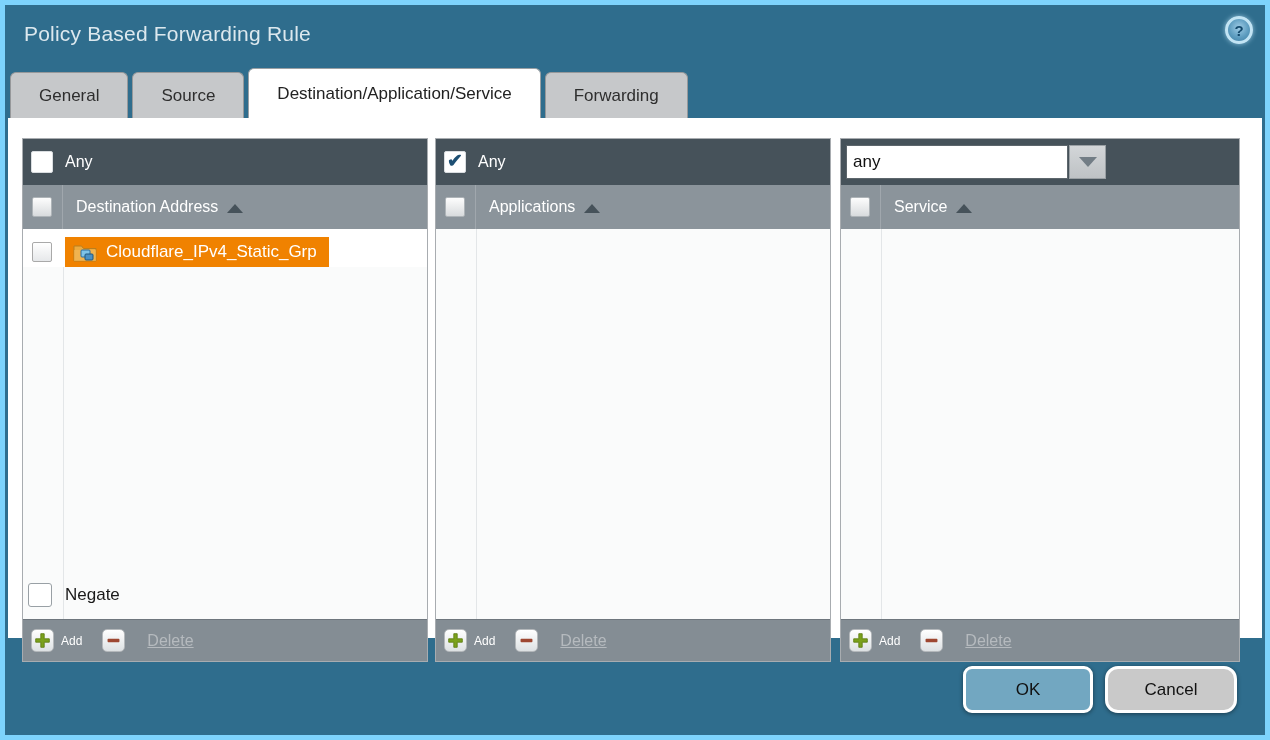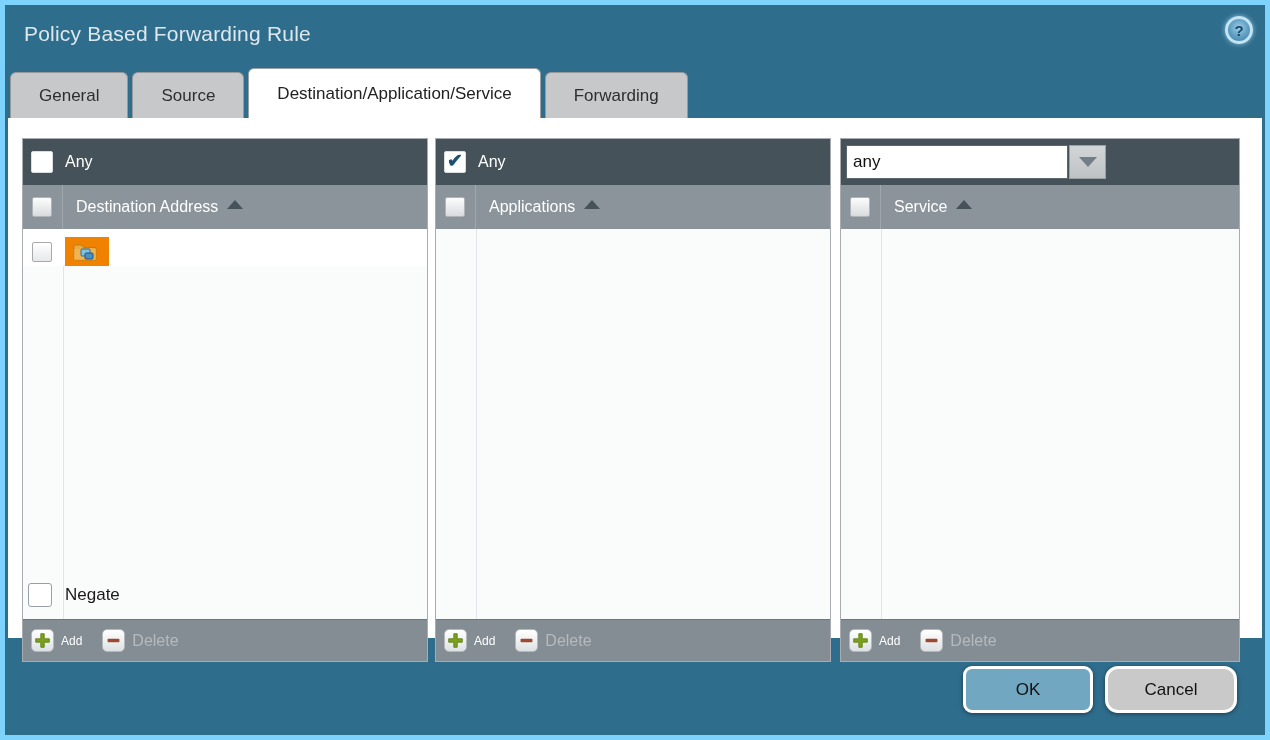--- a/index.html
+++ b/index.html
@@ -99,21 +99,21 @@
     display:flex; align-items:center;
   }
   .cb-dis {
     width:20px; height:20px; margin-left:9px; flex:0 0 auto;
     background:linear-gradient(#fdfdfd,#d8dbdd);
     border:1px solid #aeb4b8; border-radius:2px; cursor:pointer;
   }
   .sub-div { width:1px; align-self:stretch; background:#a0a7ad; margin-left:10px; }
   .sub-label {
     color:#ffffff; font-size:16px; margin-left:13px; cursor:pointer;
-    display:flex; align-items:flex-start;
+    display:flex; align-items:center;
   }
   .tri-up {
     width:0; height:0; margin-left:9px; margin-top:2px;
     border-left:8px solid transparent; border-right:8px solid transparent;
     border-bottom:9px solid #46525a;
   }
   
   .col-list { flex:1 1 auto; position:relative; background:#fafbfb; overflow:hidden; }
   .list-div { position:absolute; left:40px; top:0; bottom:0; width:1px; background:#e3e6e8; }
   .list-row {
@@ -141,21 +141,21 @@
   .icon-btn {
     width:23px; height:23px; border-radius:5px;
     background:linear-gradient(#ffffff,#dde1e3);
     border:1px solid #b4b8bb;
     display:flex; align-items:center; justify-content:center;
     cursor:pointer; flex:0 0 auto;
   }
   .footer-btn { display:flex; align-items:center; cursor:pointer; }
   .add-label { color:#ffffff; font-size:12px; margin-left:7px; }
   .del-btn { margin-left:20px; }
-  .del-label { color:#b5babe; font-size:16px; margin-left:7px; }
+  .del-label { color:#b5babe; font-size:16px; margin-left:22px;text-decoration:underline; }
   
   .negate-row {
     position:absolute; left:20px; top:465px;
     display:flex; align-items:center;
   }
   .negate-cb {
     width:24px; height:24px; background:#ffffff;
     border:1px solid #99a0a5; border-radius:3px; cursor:pointer;
   }
   .negate-label { font-size:17px; color:#1a1a1a; margin-left:13px; }
@@ -209,20 +209,21 @@
           <div class="list-div"></div>
           <div class="list-row">
             <div class="row-cb"></div>
             <div class="row-sel">
               <svg class="row-icon" viewBox="0 0 24 19">
                 <path d="M1 3 L8.5 3 L10.5 5.5 L23 5.5 L23 18 L1 18 Z" fill="#edaa3e" stroke="#b97e1e" stroke-width="1"></path>
                 <path d="M1 7 L23 7 L23 18 L1 18 Z" fill="#f3b95a" opacity="0.6"></path>
                 <rect x="8" y="7" width="9" height="7" rx="1" fill="#7ec3e8" stroke="#2c6da0" stroke-width="1"></rect>
                 <rect x="12" y="11" width="8" height="6" rx="1" fill="#4a90c4" stroke="#1e567f" stroke-width="1"></rect>
               </svg>
+              <span class="row-text">Cloudflare_IPv4_Static_Grp</span>
             </div>
           </div>
         </div>
         <div class="col-footer">
           <div class="footer-btn">
             <span class="icon-btn">
               <svg width="17" height="17" viewBox="0 0 20 20">
                   <path d="M8 2 h4 v6 h6 v4 h-6 v6 h-4 v-6 H2 v-4 h6 z" fill="#7ba11c" stroke="#5d7d12" stroke-width="1"></path>
                 </svg>
             </span>

